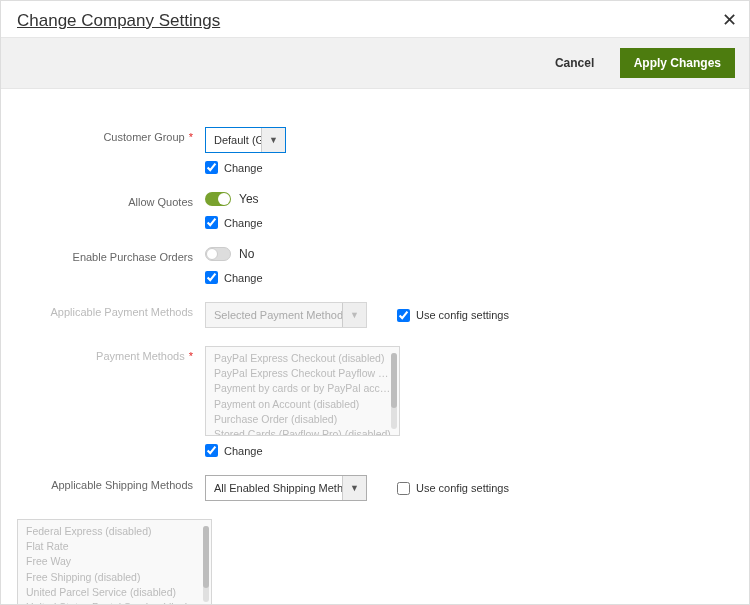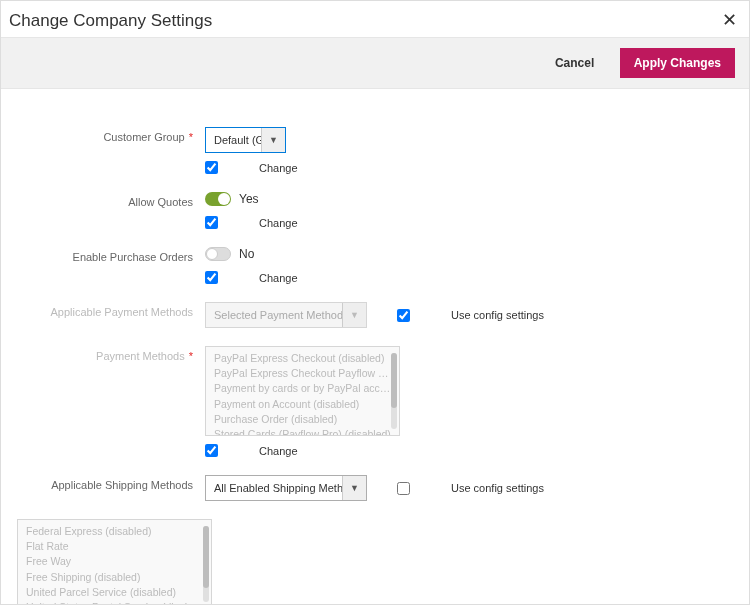--- a/index.html
+++ b/index.html
@@ -14,22 +14,23 @@
     }
     .modal {
       border: 1px solid #ddd;
       width: 100%;
       height: 100%;
       position: relative;
       background: #fff;
       overflow: hidden;
     }
     .modal-header {
-      padding: 10px 16px 6px 8px;
-      position: relative;
+      padding: 10px 16px 6px 16px;
+      position: relative;
+      text-decoration: underline;
     }
     .modal-title {
       font-size: 17px;
       font-weight: 400;
       color: #333;
     }
     .close-icon {
       position: absolute;
       right: 12px;
       top: 10px;
@@ -53,21 +54,21 @@
       cursor: pointer;
       vertical-align: middle;
     }
     .btn-cancel {
       background: transparent;
       color: #333;
       font-weight: 700;
       margin-right: 8px;
     }
     .btn-apply {
-      background: #be185d;
+      background: #4d7c0f;
       color: #fff;
       font-weight: 700;
     }
     .form-area {
       padding: 30px 16px 10px 16px;
     }
     .form-row {
       display: flex;
       align-items: flex-start;
       margin-bottom: 8px;
@@ -155,21 +156,21 @@
     .toggle.off .toggle-knob { left: 0px; top: 0px; }
     .toggle.off .toggle-knob { border: 1px solid #ccc; box-sizing: border-box; }
     .toggle-label { font-size: 12px; color: #333; }
 
     .checkbox {
       width: 13px;
       height: 13px;
       margin-right: 6px;
       vertical-align: middle;
     }
-    .change-label { font-size: 11px; color: #333; vertical-align: middle; margin-left: 35px; }
+    .change-label { font-size: 11px; color: #333; vertical-align: middle; }
     .use-config {
       margin-left: 30px;
       display: flex;
       align-items: center;
     }
     .use-config .change-label { color: #333; }
 
     .multiselect {
       border: 1px solid #d6d6d6;
       background: #f9f9f9;

